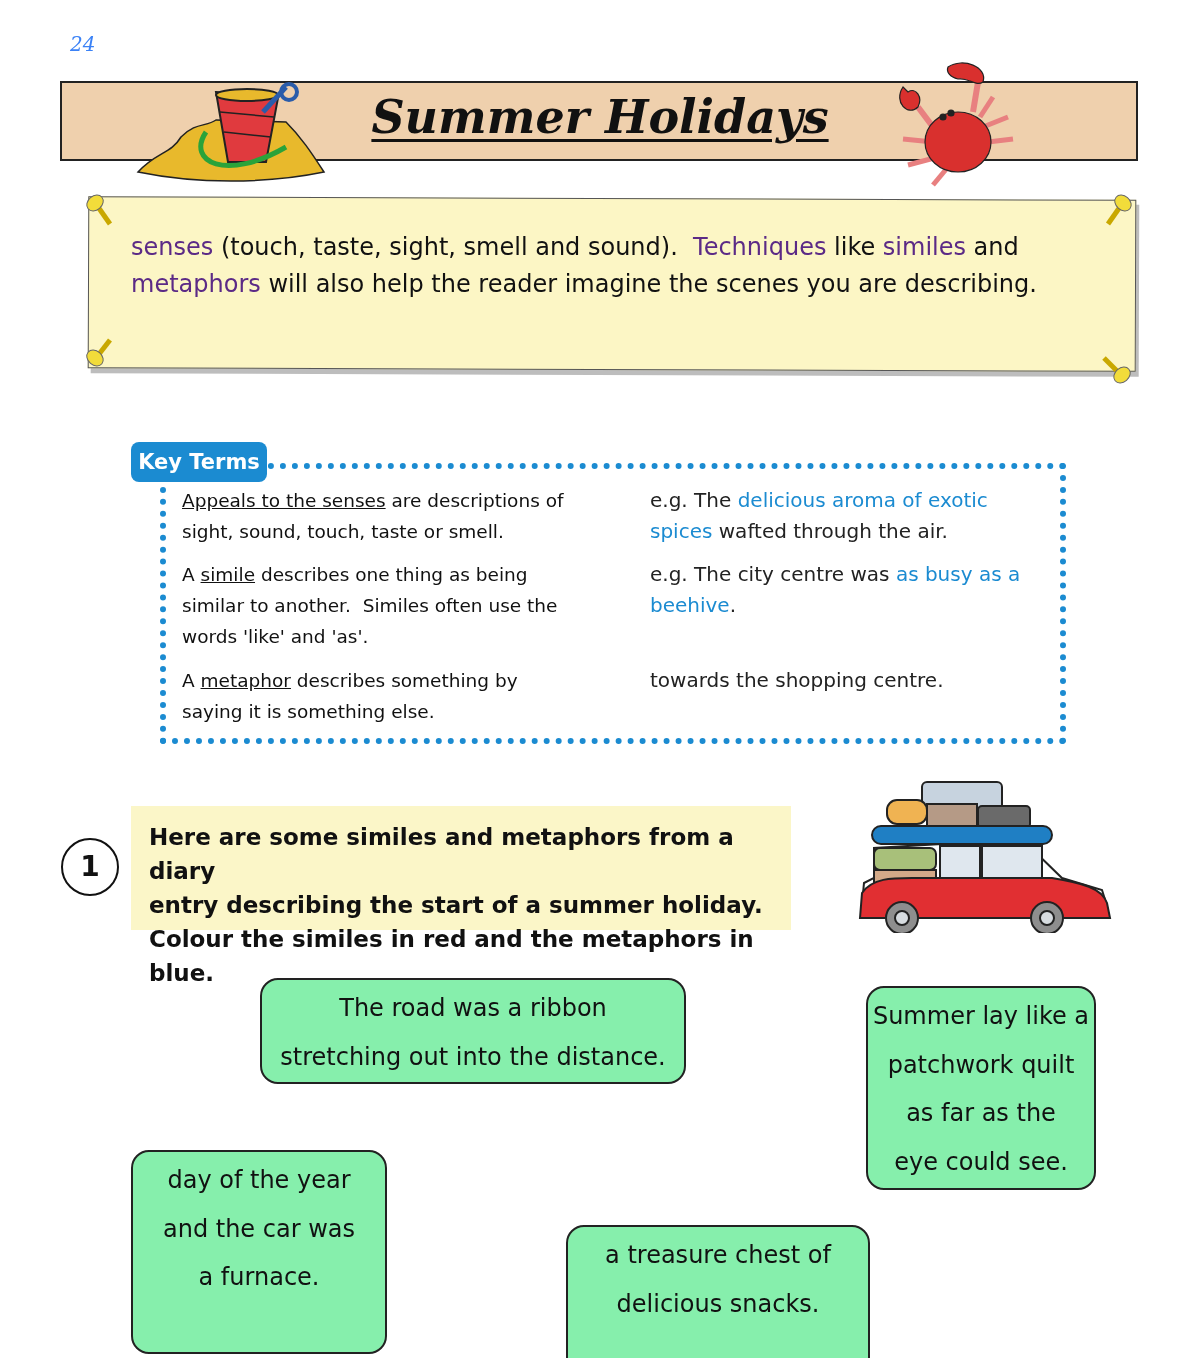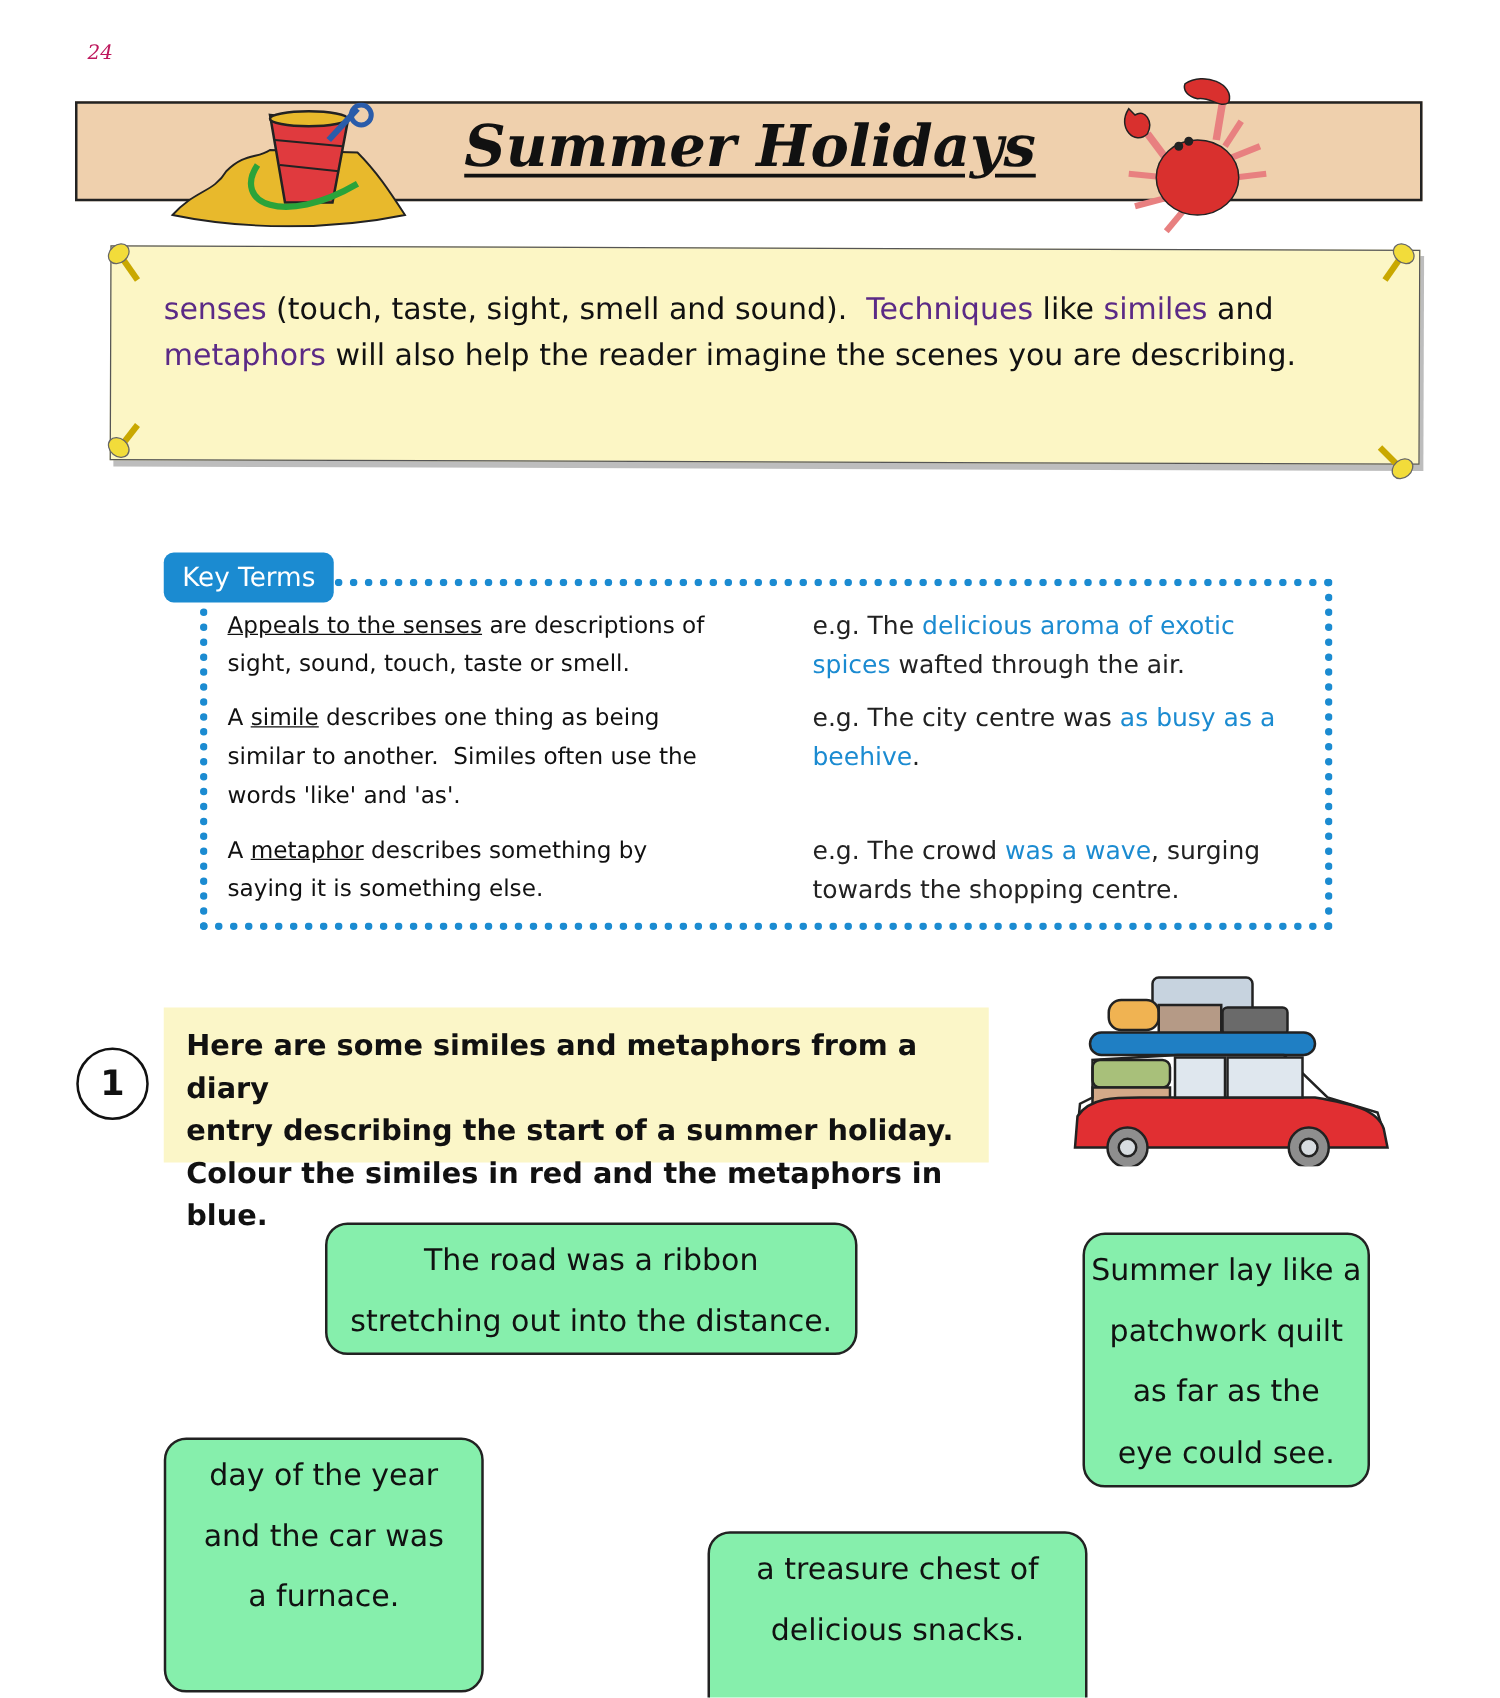--- a/index.html
+++ b/index.html
@@ -1,30 +1,30 @@
 <!DOCTYPE html>
 <html><head>
 <meta charset="utf-8">
 <style>
   html, body { margin:0; padding:0; }
   body { width:1200px; height:1358px; background:#ffffff; position:relative; overflow:hidden;
          font-family:"DejaVu Sans", sans-serif; color:#111; }
   .abs { position:absolute; }
-  .page-num { left:70px; top:32px; font-family:"DejaVu Serif", serif; font-style:italic; font-size:16px; color:#be185d; }
+  .page-num { left:70px; top:32px; font-family:"DejaVu Serif", serif; font-style:italic; font-size:20px; color:#3b82f6; }
   .banner { left:60px; top:81px; width:1078px; height:80px; background:#efd0ad; border:2px solid #222; box-sizing:border-box; }
   .title { left:0; top:90px; width:1200px; text-align:center; font-family:"DejaVu Serif", serif; font-weight:bold; font-style:italic;
            font-size:46px; color:#111; }
   .title span { text-decoration:underline; text-decoration-thickness:3px; text-underline-offset:6px; }
   .intro { left:88px; top:198px; width:1048px; height:172px; background:#fcf6c5; border:1.5px solid #555;
            box-shadow: 3px 5px 0 #bdbdbd; box-sizing:border-box; transform:rotate(0.2deg); }
   .intro-text { left:131px; top:229px; width:960px; font-size:24px; line-height:37px; color:#111; }
   .purple { color:#5b2a86; }
   .keyterms-box { left:160px; top:463px; width:906px; height:281px; border:6px dotted #1b8bd1; box-sizing:border-box; border-radius:2px; }
   .keyterms-tab { left:131px; top:442px; width:136px; height:40px; background:#1b8bd1; border-radius:8px; color:#fff;
-                  font-weight:normal; font-size:21px; line-height:40px; text-align:center; }
+                  font-weight:bold; font-size:21px; line-height:40px; text-align:center; }
   .kt-def { left:182px; width:420px; font-size:18.5px; line-height:31px; color:#111; }
   .kt-def u { text-decoration:underline; }
   .kt-ex { left:650px; width:400px; font-family:"DejaVu Sans", sans-serif; font-size:20px; line-height:31px; color:#222; }
   .blue { color:#1b8bd1; }
   .qnum { left:61px; top:838px; width:58px; height:58px; border:2px solid #111; border-radius:50%; box-sizing:border-box;
           text-align:center; line-height:54px; font-size:28px; font-weight:bold; }
   .qbox { left:131px; top:806px; width:660px; height:124px; background:#fbf6c8; }
   .qtext { left:149px; top:820px; width:640px; font-size:23px; line-height:34px; font-weight:bold; color:#111; }
   .card { border:2px solid #222; border-radius:18px; background:#86efac; box-sizing:border-box; text-align:center;
           font-family:"DejaVu Sans", sans-serif; font-size:24px; line-height:48.5px; color:#111; padding-top:4px; }
@@ -129,21 +129,20 @@
 <div class="abs kt-ex" style="top:559px;">
   <div><span style="white-space:pre">e.g. The city centre was </span><span class="blue">as busy as a</span></div>
   <div><span class="blue">beehive</span><span>.</span></div>
 </div>
 
 <div class="abs kt-def" style="top:665px;">
   <div><span style="white-space:pre">A </span><u>metaphor</u><span> describes something by</span></div>
   <div>saying it is something else.</div>
 </div>
 <div class="abs kt-ex" style="top:665px;">
-  <div><span style="white-space:pre">e.g. The crowd </span><span class="blue">was a wave</span><span>, surging</span></div>
   <div>towards the shopping centre.</div>
 </div>
 
 <div class="abs qnum">1</div>
 <div class="abs qbox"></div>
 <div class="abs qtext">
   <div>Here are some similes and metaphors from a diary</div>
   <div>entry describing the start of a summer holiday.</div>
   <div>Colour the similes in red and the metaphors in blue.</div>
 </div>

